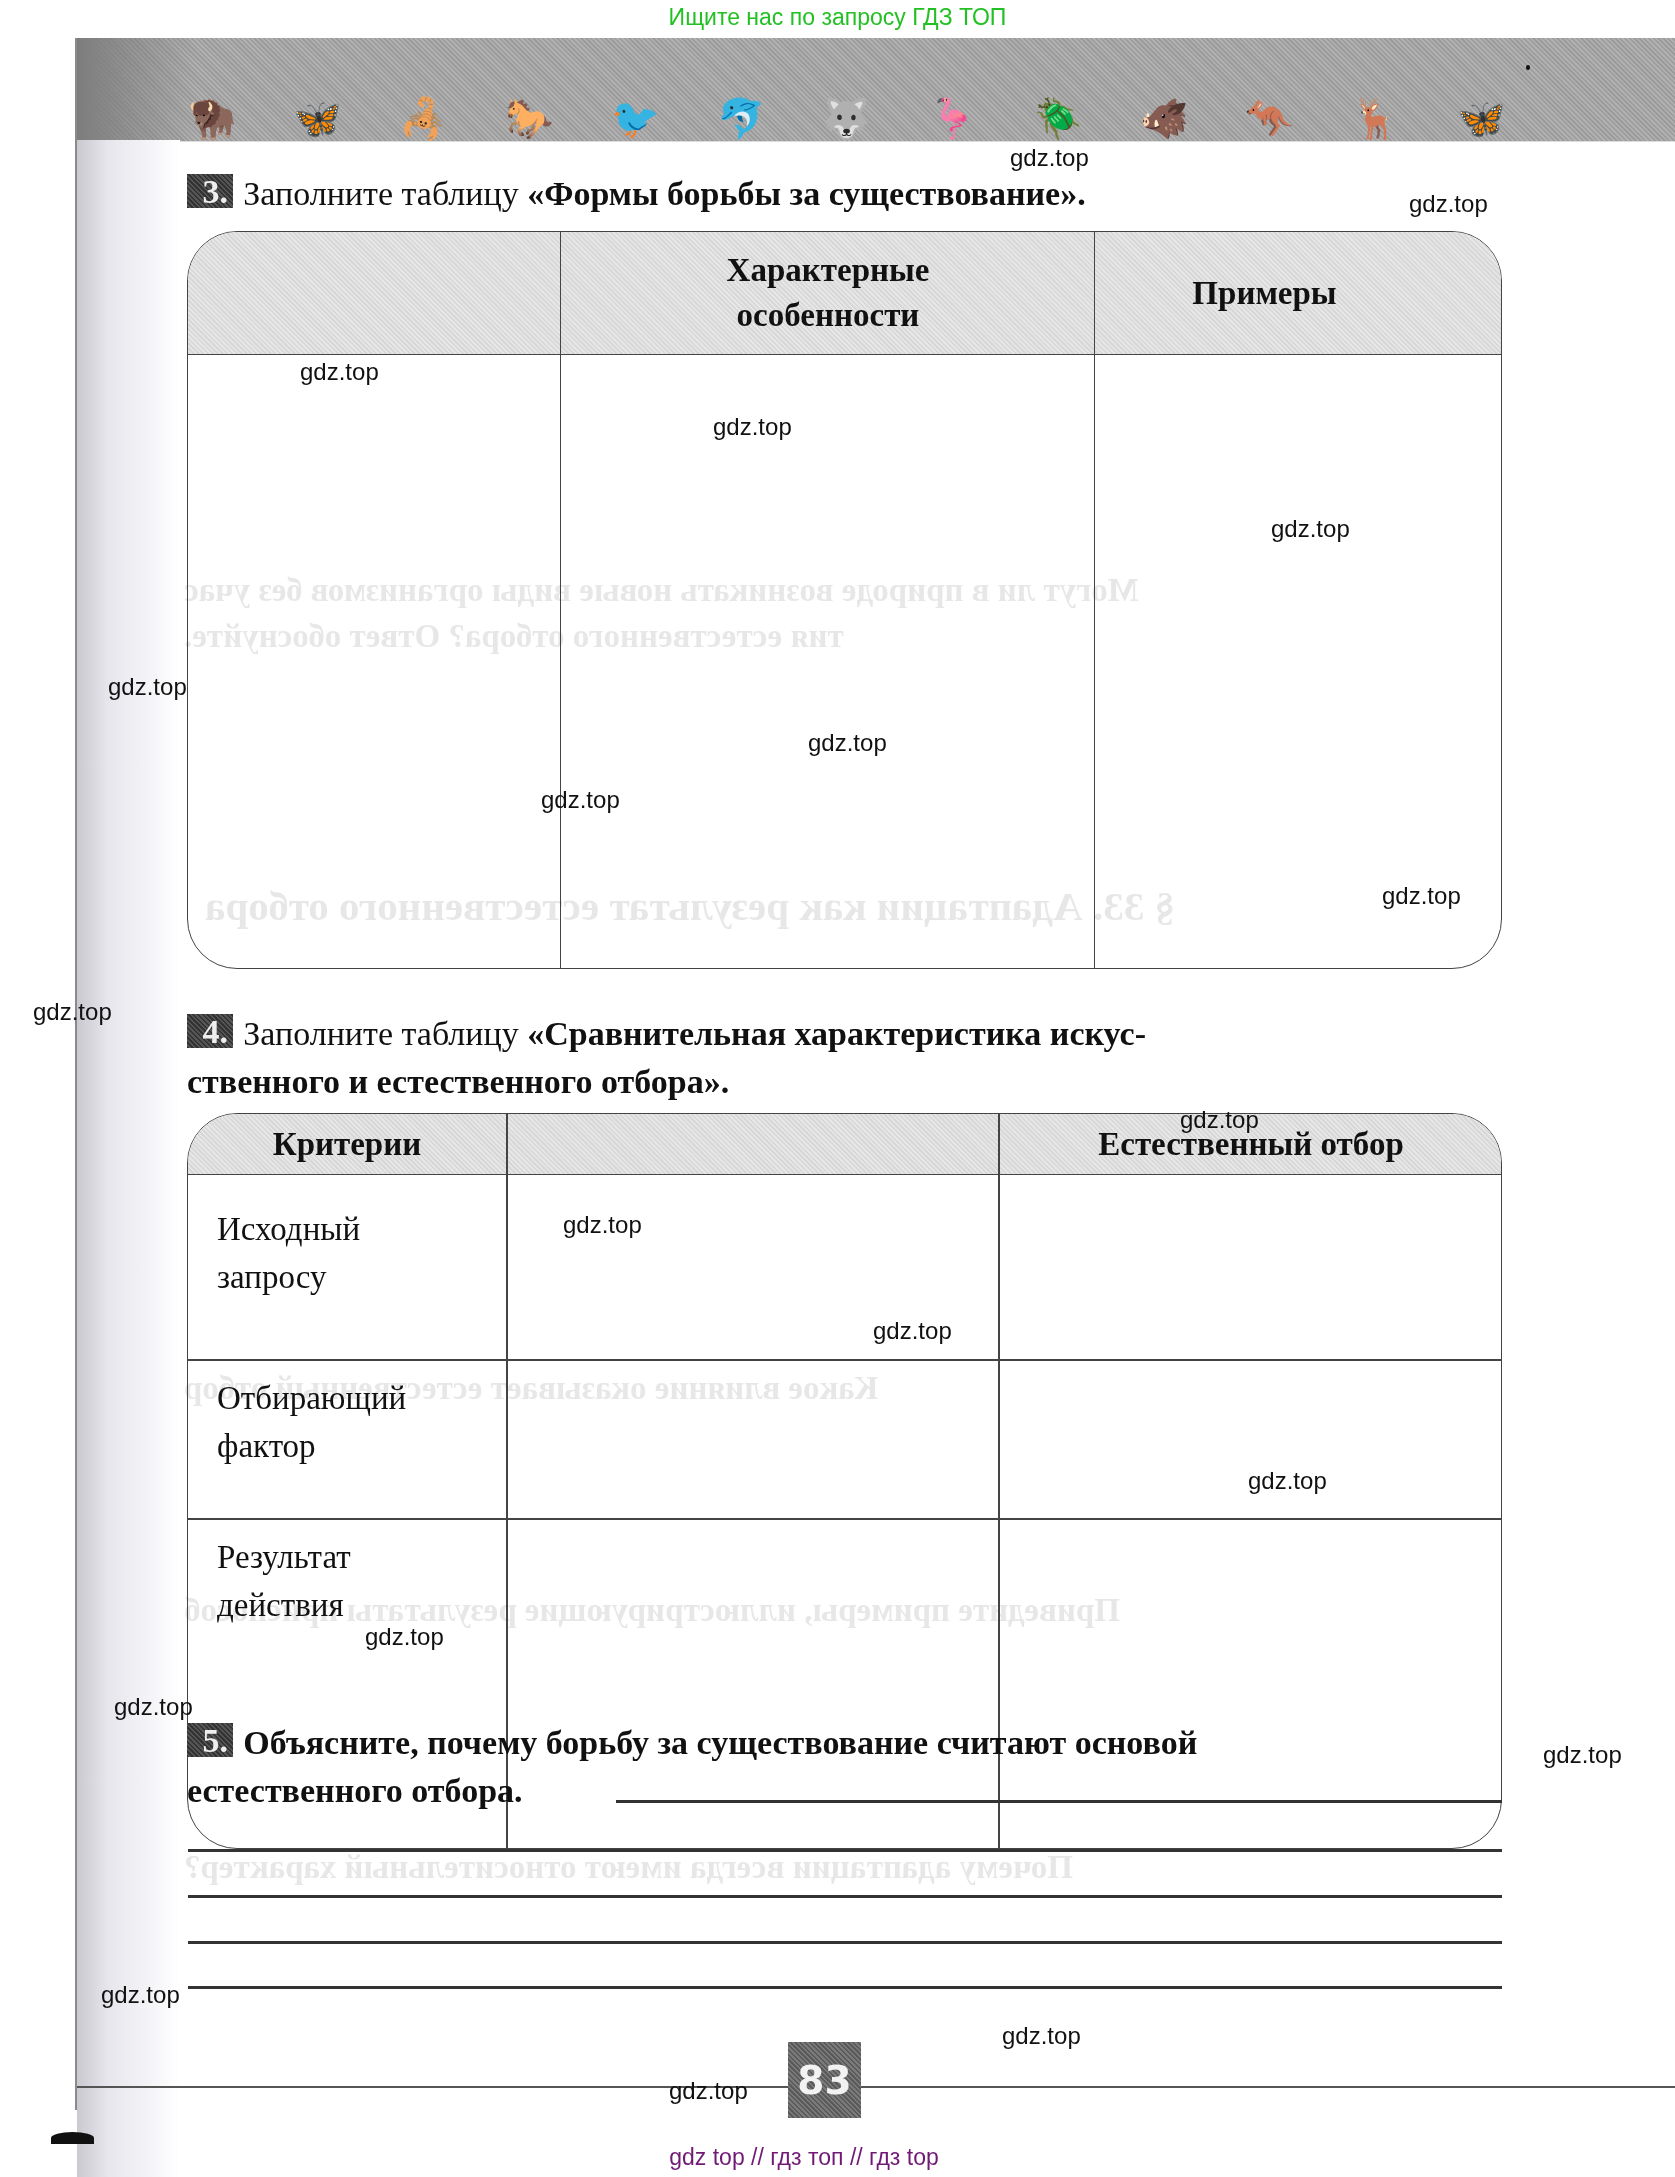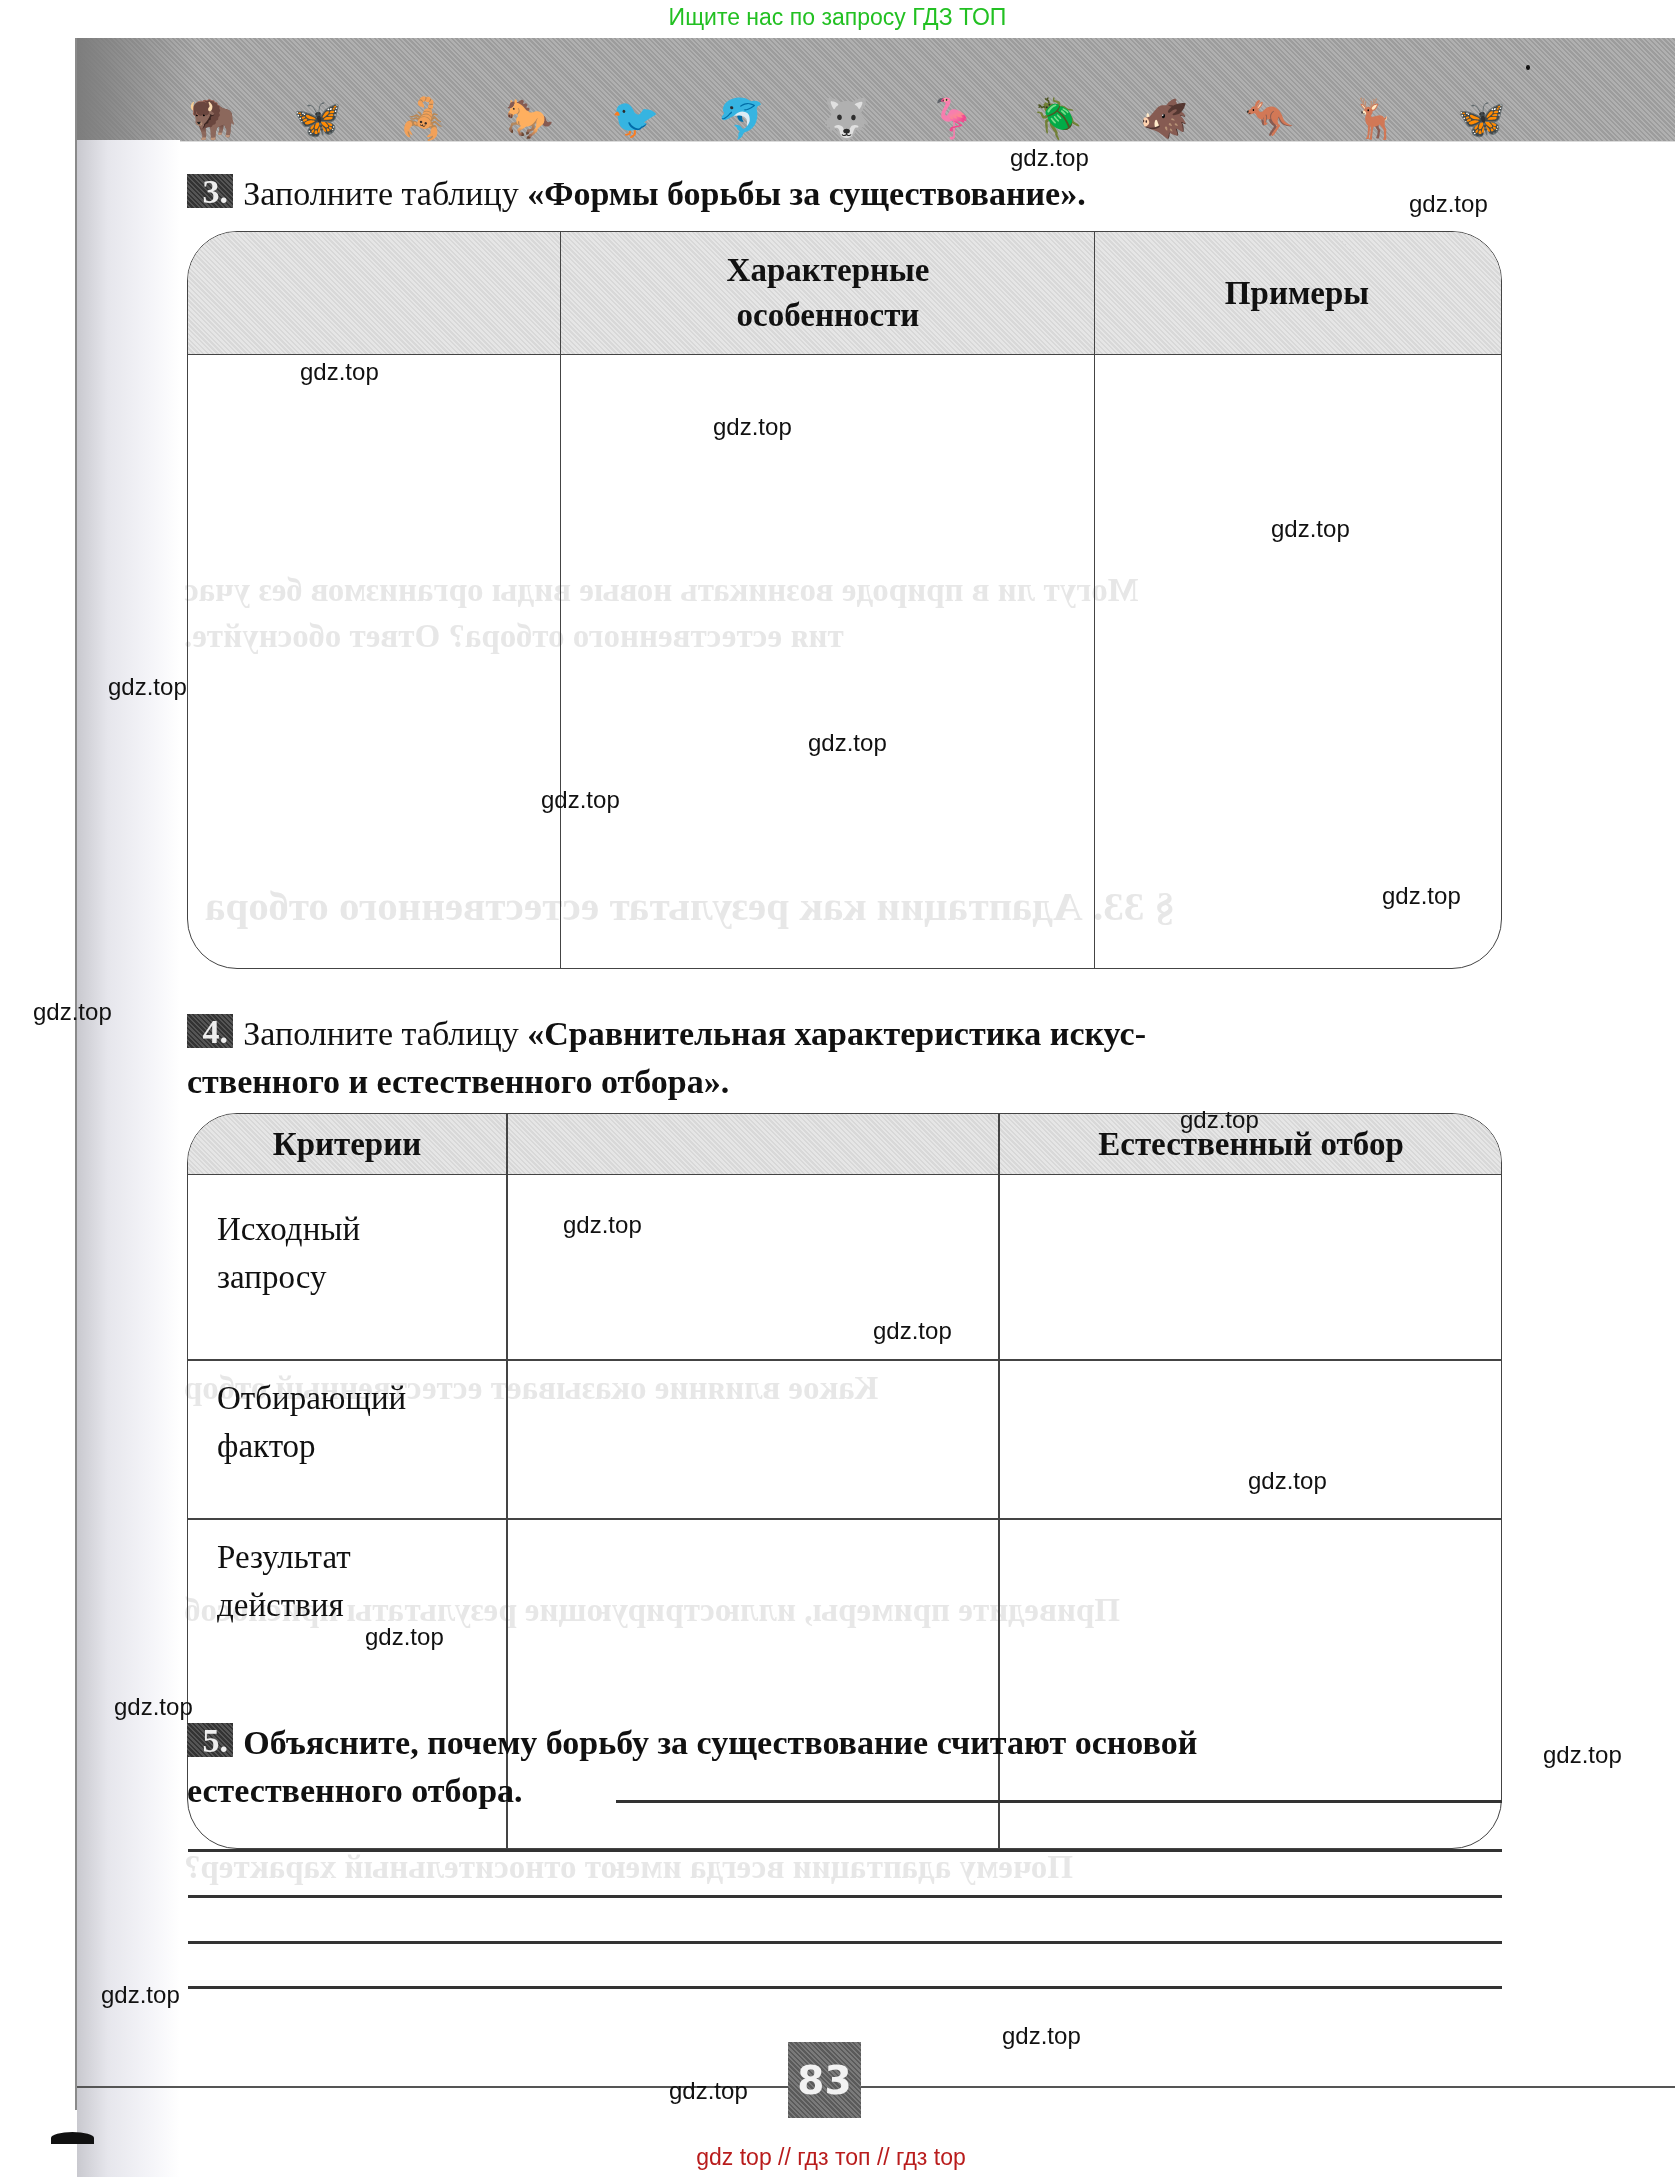--- a/index.html
+++ b/index.html
@@ -125,21 +125,21 @@
       display: flex; align-items: center; justify-content: center;
     }
 
     
     .wm {
       position: absolute; font-family: "Liberation Sans", sans-serif; font-size: 24px; color: #111;
       white-space: nowrap;
     }
     .footer-wm {
       position: absolute; top: 2144px; left: 0; width: 1608px; text-align: center;
-      font-family: "Liberation Sans", sans-serif; font-size: 23px; color: #b91c1c; padding-left: 27px;
+      font-family: "Liberation Sans", sans-serif; font-size: 23px; color: #701a75;
     }
 
     
     .bleed {
       position: absolute; color: rgba(120,120,120,0.18); font-weight: bold; white-space: nowrap;
       transform: scaleX(-1);
     }
   </style>
 </head>
 <body>
@@ -184,21 +184,21 @@
   <div class="t1-head"></div>
   <div class="t1-col" style="left:0; width:373px;"></div>
   <div class="t1-col" style="left:373px; width:534px;"></div>
 
   <div class="t1-head-cell" style="left:373px; width:534px;">
     <div>
       <div>Характерные</div>
       <div>особенности</div>
     </div>
   </div>
-  <div class="t1-head-cell" style="left:907px; width:404px;">
+  <div class="t1-head-cell" style="left:907px; width:339px;">
     <div>
       <div>Примеры</div>
     </div>
   </div>
 
   <div class="abs" style="left:0; top:123px; width:373px; height:613px;"></div>
   <div class="abs" style="left:375px; top:123px; width:532px; height:613px;"></div>
   <div class="abs" style="left:909px; top:123px; width:404px; height:613px;"></div>
 </div>
 

